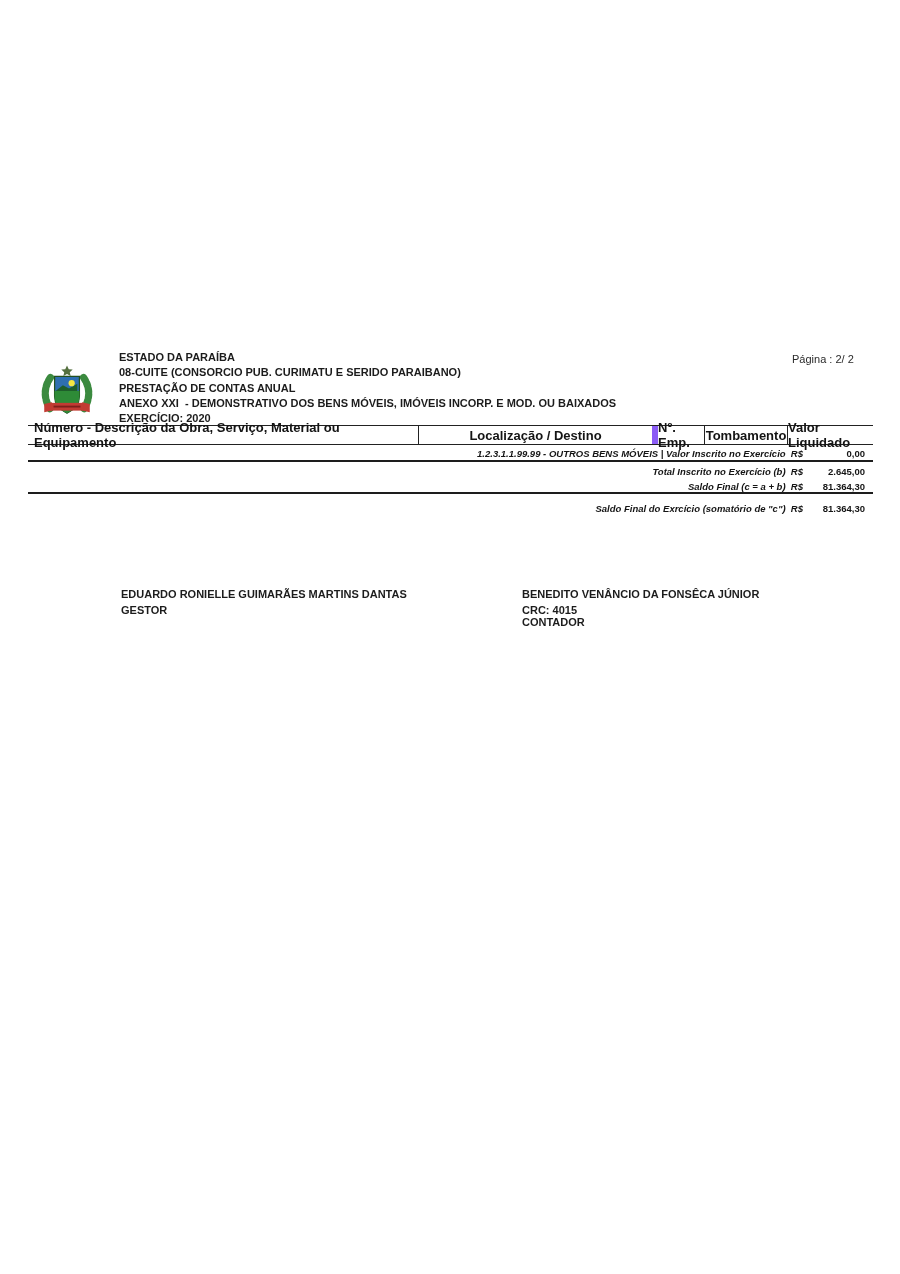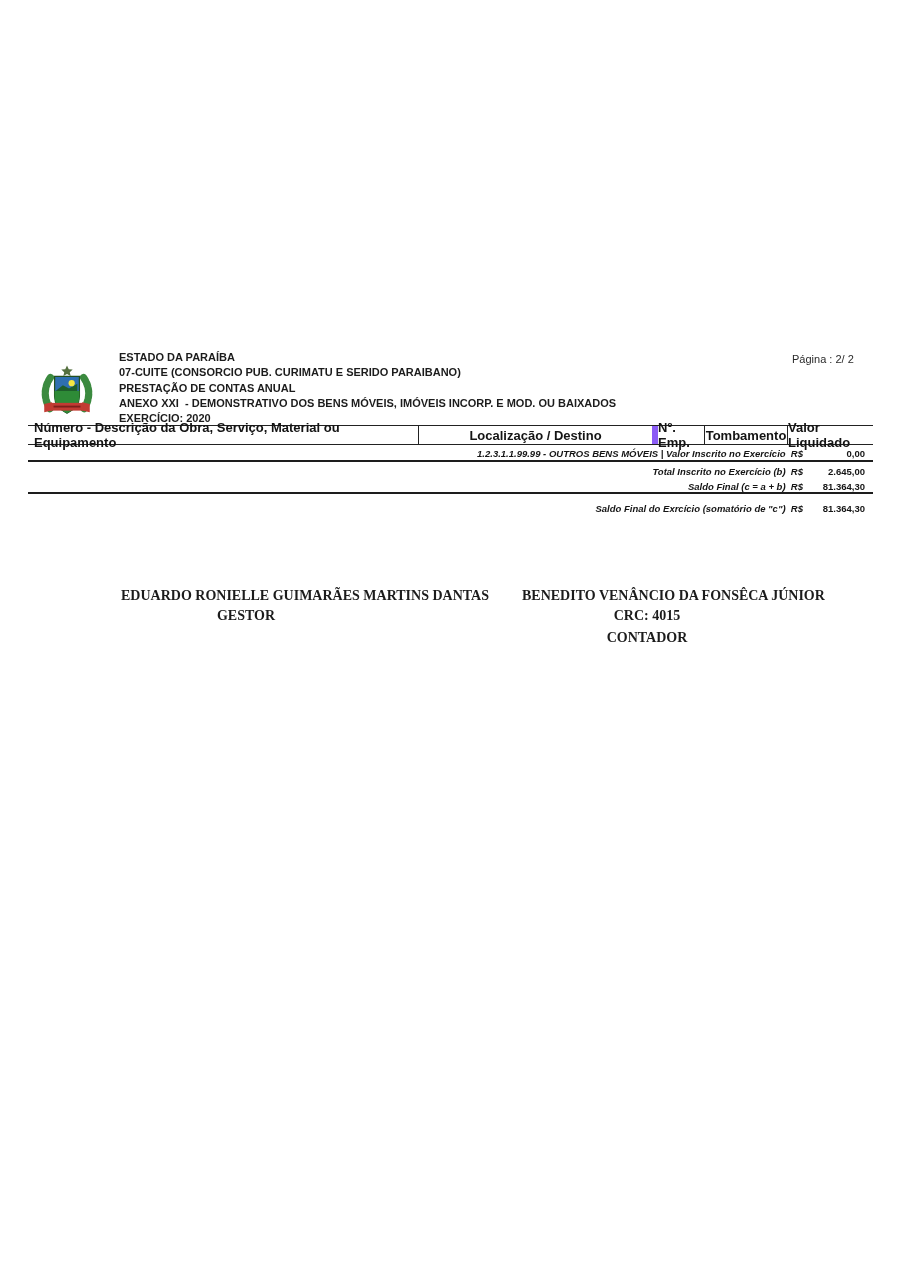--- a/index.html
+++ b/index.html
@@ -28,24 +28,24 @@
   .cell.c3{width:47px;border-right:1px solid #222;}
   .cell.c4{width:83px;border-right:1px solid #222;}
   .cell.c5{width:85px;}
 
   .trow{position:absolute;left:28px;width:845px;height:12px;font-size:9.5px;font-weight:bold;color:#141414;}
   .trow .lbl{position:absolute;right:70px;top:0;white-space:pre;font-style:italic;}
   .trow .val{position:absolute;right:8px;top:0;white-space:pre;}
   .rule-thick{position:absolute;left:28px;width:845px;height:2px;background:#1d1d1d;}
 
   
-  .sig{position:absolute;text-align:center;font-size:14px;font-weight:bold;color:#1c1c1c;font-family:Liberation Serif, serif;}
+  .sig{position:absolute;text-align:left;font-size:11px;font-weight:bold;color:#1c1c1c;}
   .sig div{white-space:pre;}
   .sig .name{margin-bottom:4px;}
-  .sig .crc{margin-bottom:6px;}
+  .sig .crc{margin-bottom:0;}
 </style>
 </head>
 <body>
 
 <div class="logo">
   <svg viewBox="0 0 58 52" width="60" height="54" xmlns="http://www.w3.org/2000/svg">
     <path d="M29 0.5 l1.7 3.4 3.8 .4 -2.8 2.6 .8 3.7 -3.5-1.9 -3.5 1.9 .8-3.7 -2.8-2.6 3.8-.4z" fill="#55703f"></path>
     <path d="M13 12 Q3 27 13 43" stroke="#3b8a3f" stroke-width="7" fill="none" stroke-dasharray="3.5 2.2" stroke-linecap="round"></path>
     <path d="M45 12 Q55 27 45 43" stroke="#3b8a3f" stroke-width="7" fill="none" stroke-dasharray="3.5 2.2" stroke-linecap="round"></path>
     <path d="M17 11 h24 v19 c0 8 -5 13 -12 16.5 c-7 -3.5 -12 -8.5 -12 -16.5 z" fill="#2f6fb0" stroke="#23501f" stroke-width="1.2"></path>
@@ -53,21 +53,21 @@
     <path d="M18 25 l7 -5.5 6 3 8 -4.5 v7 h-21 z" fill="#1e5e2a"></path>
     <circle cx="33.5" cy="17.5" r="3" fill="#f5e642"></circle>
     <path d="M7 37.5 l7.5 -1.5 v8 l-7.5 1.5 z" fill="#c23b33"></path>
     <path d="M51 37.5 l-7.5 -1.5 v8 l7.5 1.5 z" fill="#c23b33"></path>
     <rect x="13.5" y="36.5" width="31" height="7.5" fill="#c23b33"></rect>
     <rect x="16" y="39.2" width="26" height="1.8" fill="#7e1f1b"></rect>
   </svg>
 </div>
 
 <div class="hdr-line" style="top:351px">ESTADO DA PARAÍBA</div>
-<div class="hdr-line" style="top:366px">07-CUITE (CONSORCIO PUB. CURIMATU E SERIDO PARAIBANO)</div>
+<div class="hdr-line" style="top:366px">08-CUITE (CONSORCIO PUB. CURIMATU E SERIDO PARAIBANO)</div>
 <div class="hdr-line" style="top:382px">PRESTAÇÃO DE CONTAS ANUAL</div>
 <div class="hdr-line" style="top:397px">ANEXO XXI  - DEMONSTRATIVO DOS BENS MÓVEIS, IMÓVEIS INCORP. E MOD. OU BAIXADOS</div>
 <div class="hdr-line" style="top:412px">EXERCÍCIO: 2020</div>
 <div class="pagina">Página : 2/ 2</div>
 
 <div class="thead">
   <div class="cell c1">Número - Descrição da Obra, Serviço, Material ou Equipamento</div>
   <div class="cell c2">Localização / Destino</div>
   <div class="cell c3">Nº. Emp.</div>
   <div class="cell c4">Tombamento</div>

